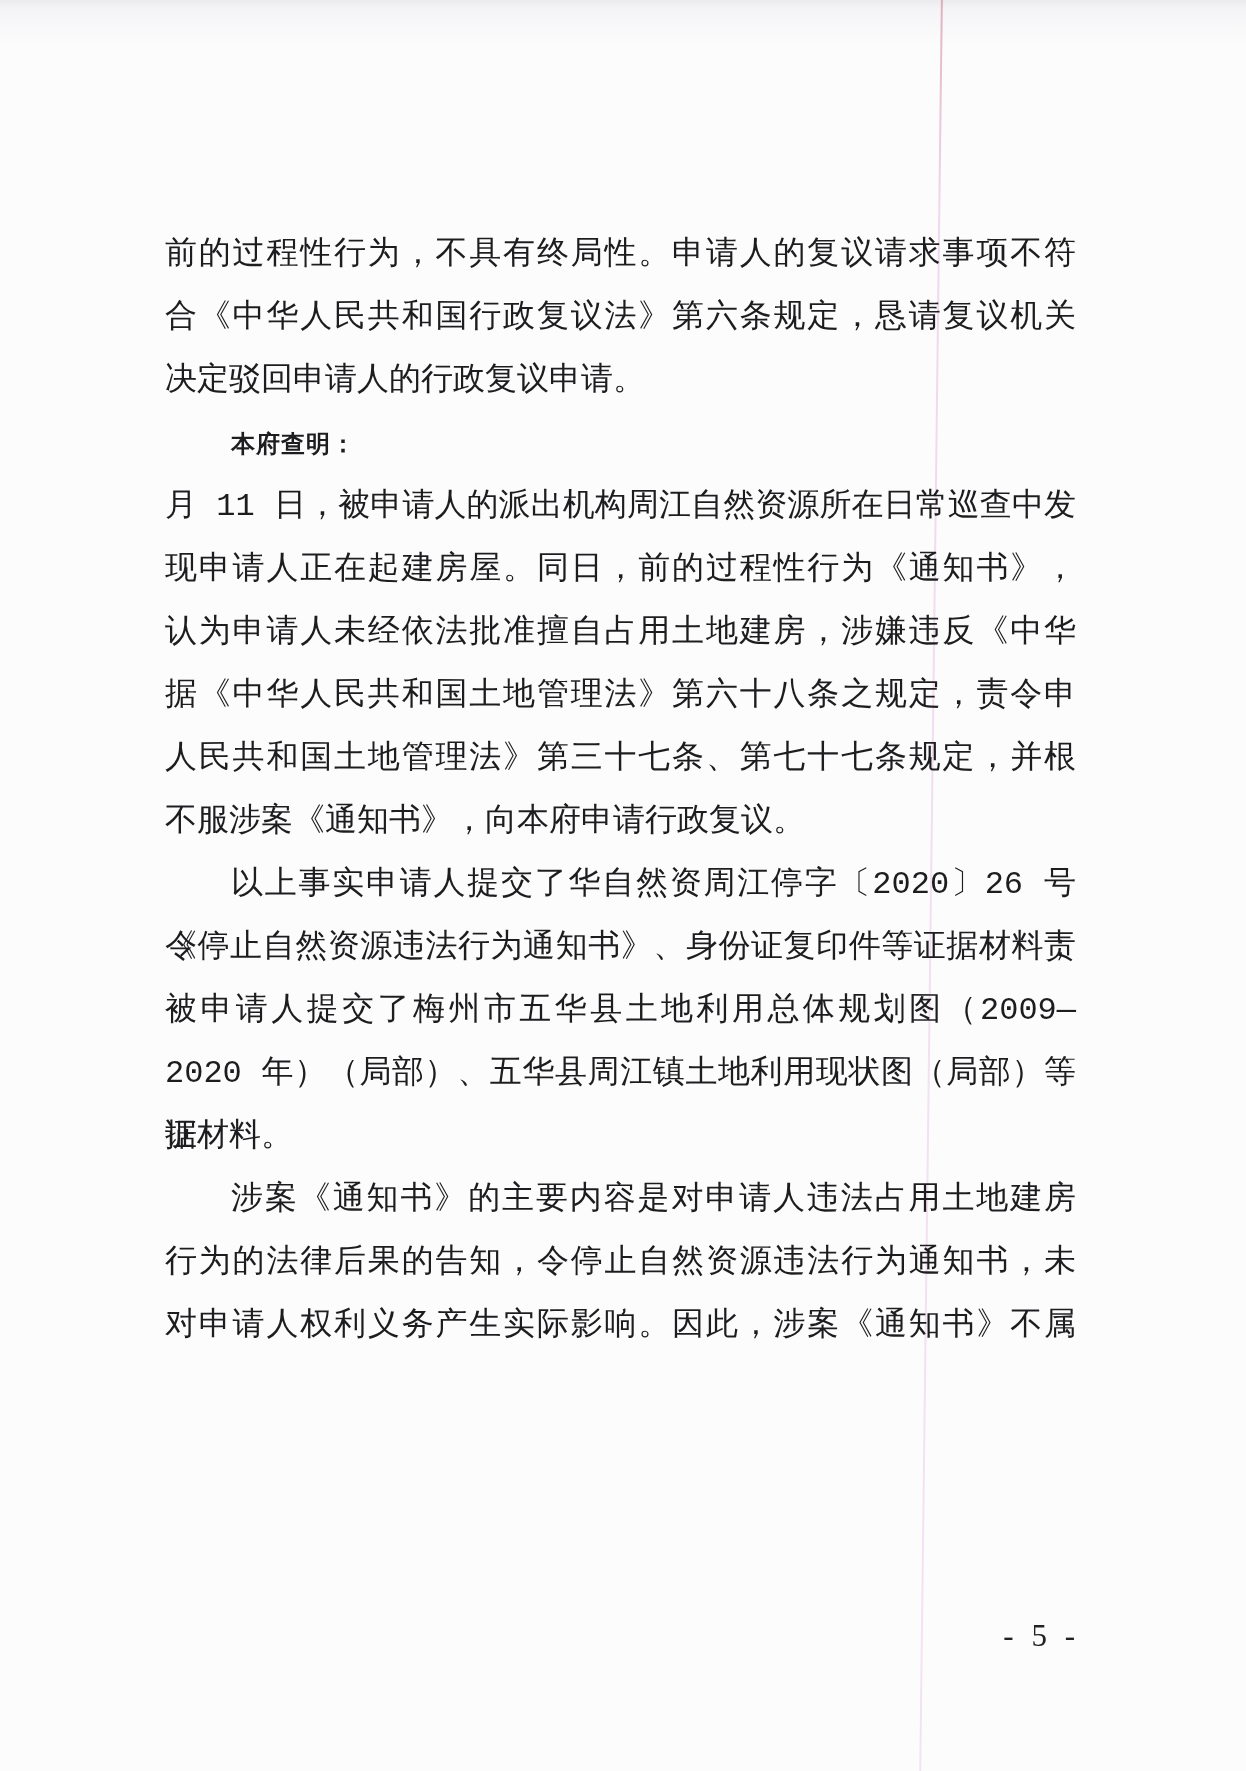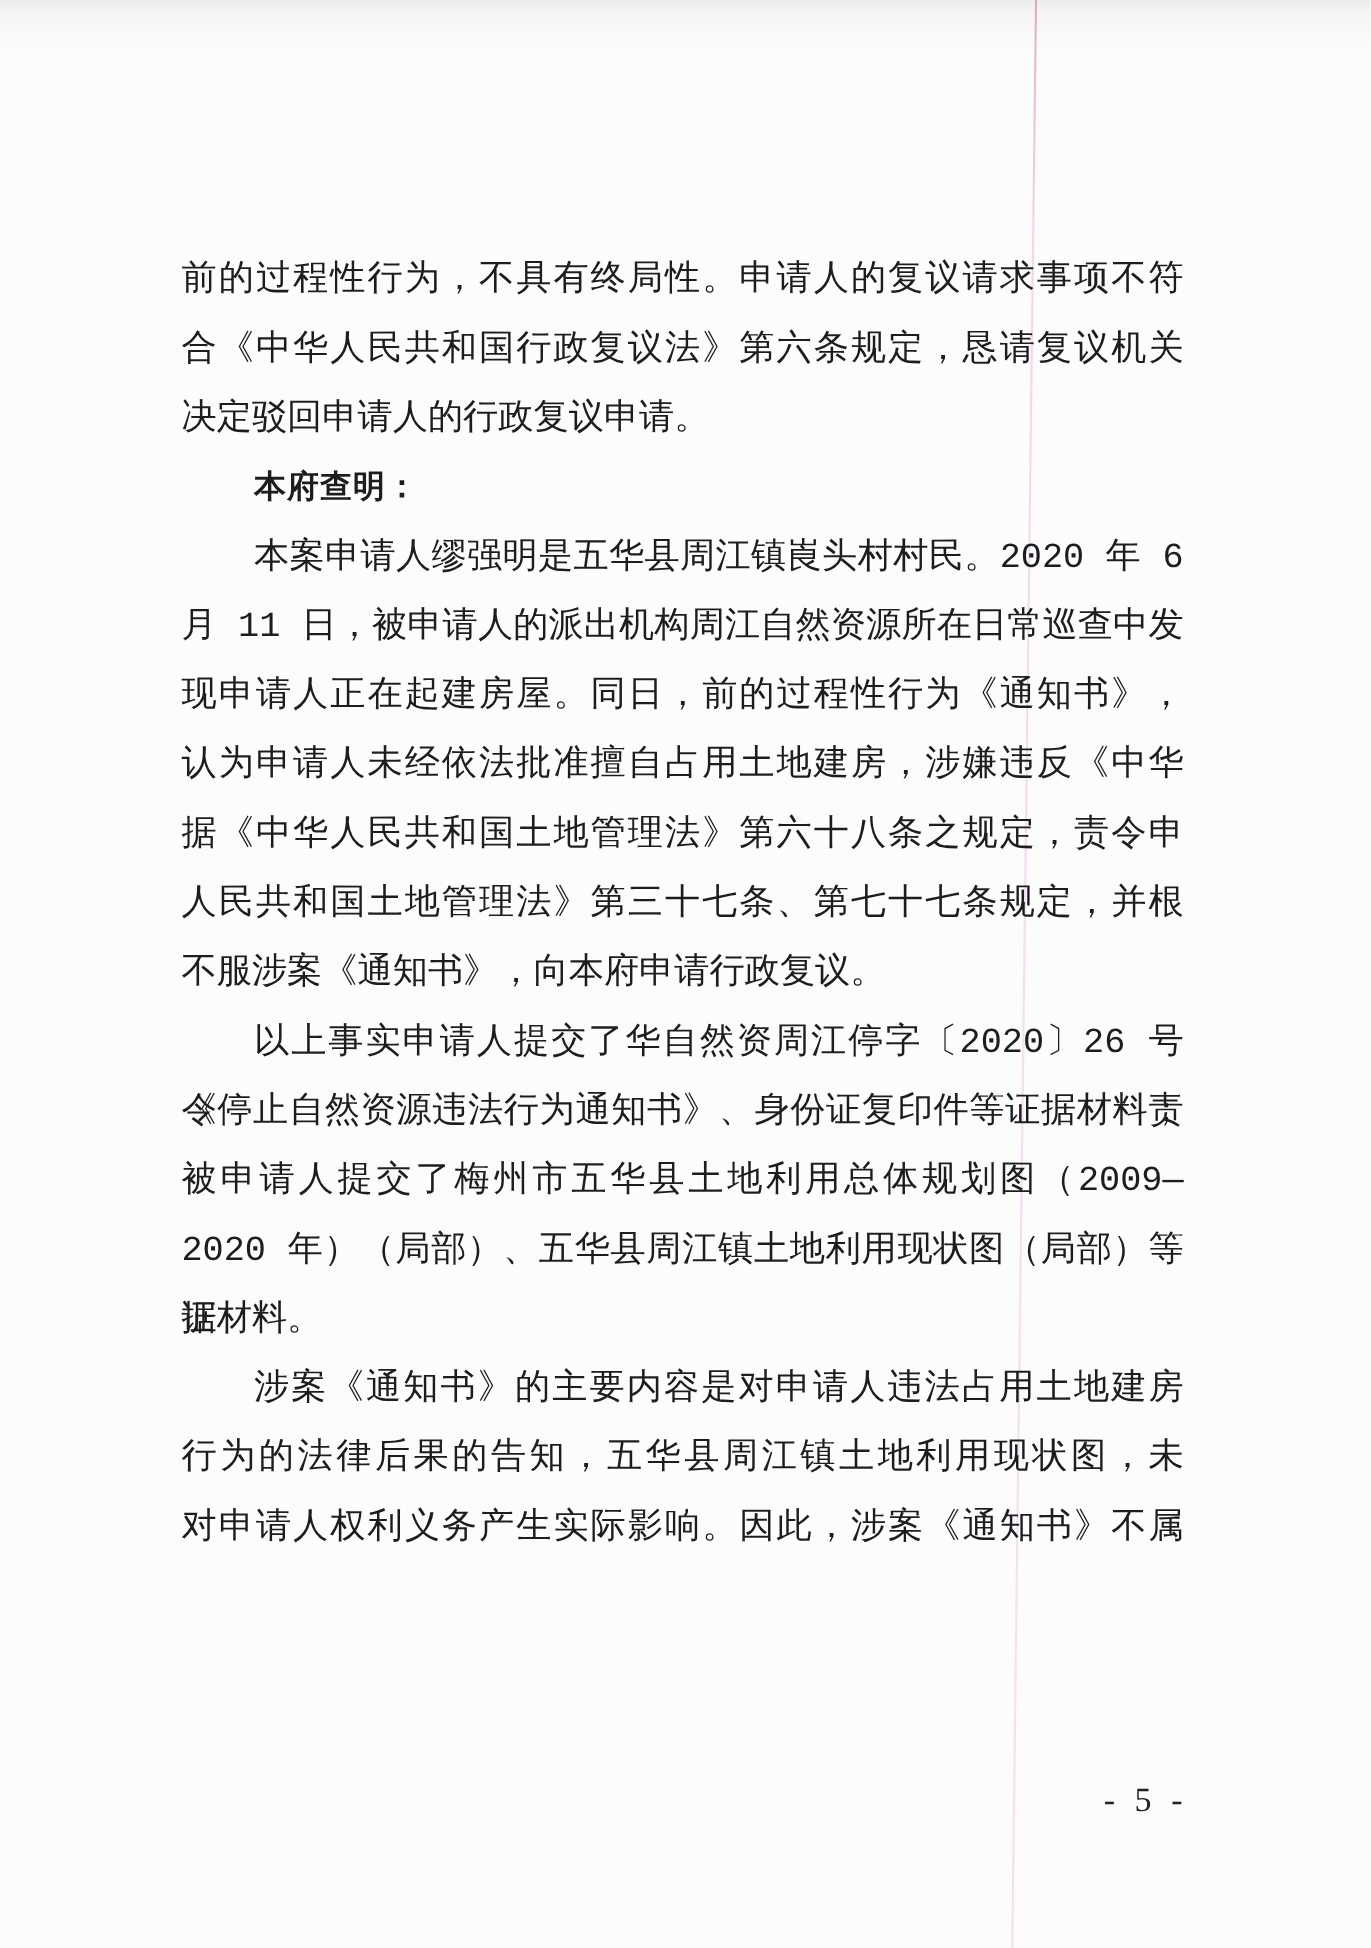--- a/index.html
+++ b/index.html
@@ -42,21 +42,21 @@
     height:63px;line-height:63px;
     text-align:justify;
     text-align-last:auto;
     white-space:normal;
   }
   .fill{ text-align-last:justify; }
   .indent{ text-indent:66px; }
   .heading{
     font-family:"Liberation Sans","DejaVu Sans",sans-serif;
     font-weight:700;
-    font-size:29px;
+    font-size:24px;
     letter-spacing:1px;
     text-align:left;
     text-align-last:auto;
   }
 
   .page-number{
     position:absolute;top:1618px;right:166px;
     font-family:"Liberation Serif","DejaVu Serif",serif;
     font-size:31px;color:#222;
     letter-spacing:5px;
@@ -68,32 +68,31 @@
 <div class="page">
 
   <div class="scan-edge-shade"></div>
   <div class="scan-artifact-line"></div>
 
   <div class="doc">
     <div class="line fill">前的过程性行为，不具有终局性。申请人的复议请求事项不符</div>
     <div class="line fill">合《中华人民共和国行政复议法》第六条规定，恳请复议机关</div>
     <div class="line">决定驳回申请人的行政复议申请。</div>
     <div class="line heading indent">本府查明：</div>
-    <div class="line fill indent">本案申请人缪强明是五华县周江镇崀头村村民。2020 年 6</div>
     <div class="line fill">月 11 日，被申请人的派出机构周江自然资源所在日常巡查中发</div>
     <div class="line fill">现申请人正在起建房屋。同日，前的过程性行为《通知书》，</div>
     <div class="line fill">认为申请人未经依法批准擅自占用土地建房，涉嫌违反《中华</div>
     <div class="line fill">据《中华人民共和国土地管理法》第六十八条之规定，责令申</div>
     <div class="line fill">人民共和国土地管理法》第三十七条、第七十七条规定，并根</div>
     <div class="line">不服涉案《通知书》，向本府申请行政复议。</div>
     <div class="line fill indent">以上事实申请人提交了华自然资周江停字〔2020〕26 号《责</div>
     <div class="line fill">令停止自然资源违法行为通知书》、身份证复印件等证据材料；</div>
     <div class="line fill">被申请人提交了梅州市五华县土地利用总体规划图（2009—</div>
     <div class="line fill">2020 年）（局部）、五华县周江镇土地利用现状图（局部）等证</div>
     <div class="line">据材料。</div>
     <div class="line fill indent">涉案《通知书》的主要内容是对申请人违法占用土地建房</div>
-    <div class="line fill">行为的法律后果的告知，五华县周江镇土地利用现状图，未</div>
+    <div class="line fill">行为的法律后果的告知，令停止自然资源违法行为通知书，未</div>
     <div class="line fill">对申请人权利义务产生实际影响。因此，涉案《通知书》不属</div>
   </div>
 
   <div class="page-number">- 5 -</div>
 
 </div>
 
 </body></html>

